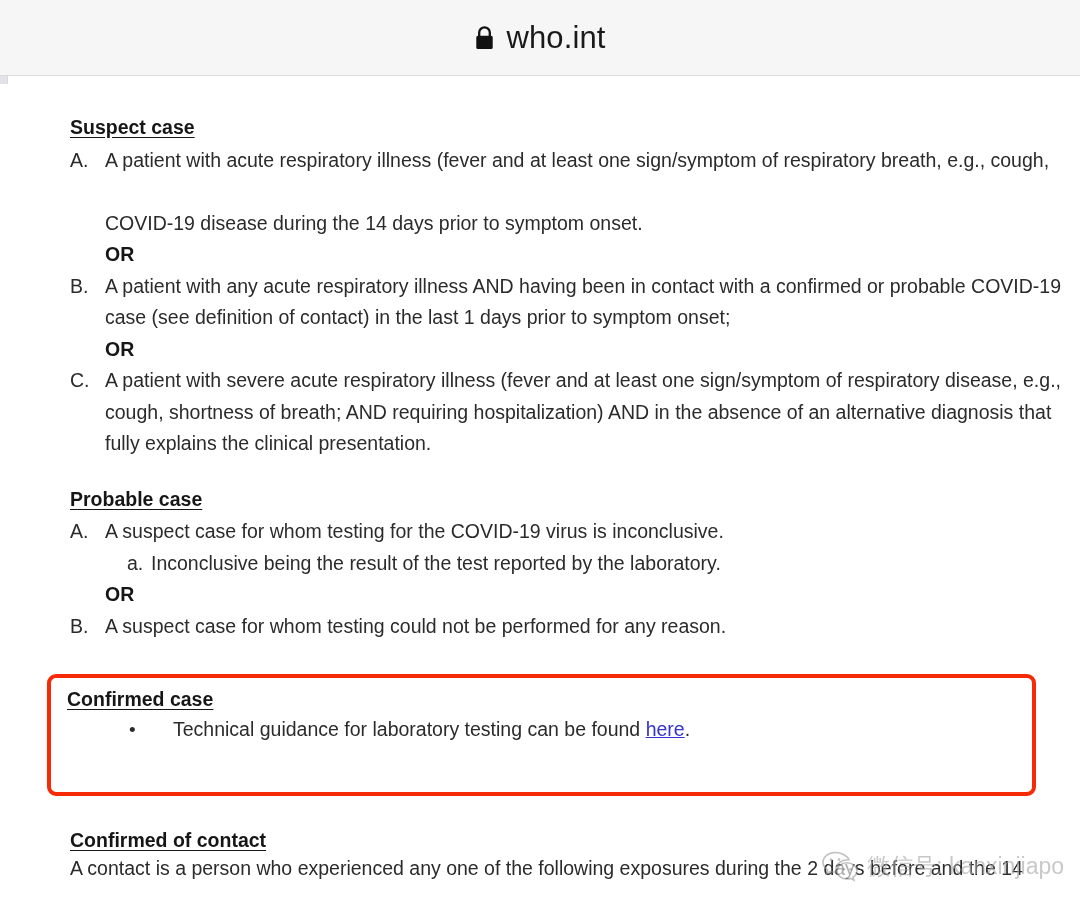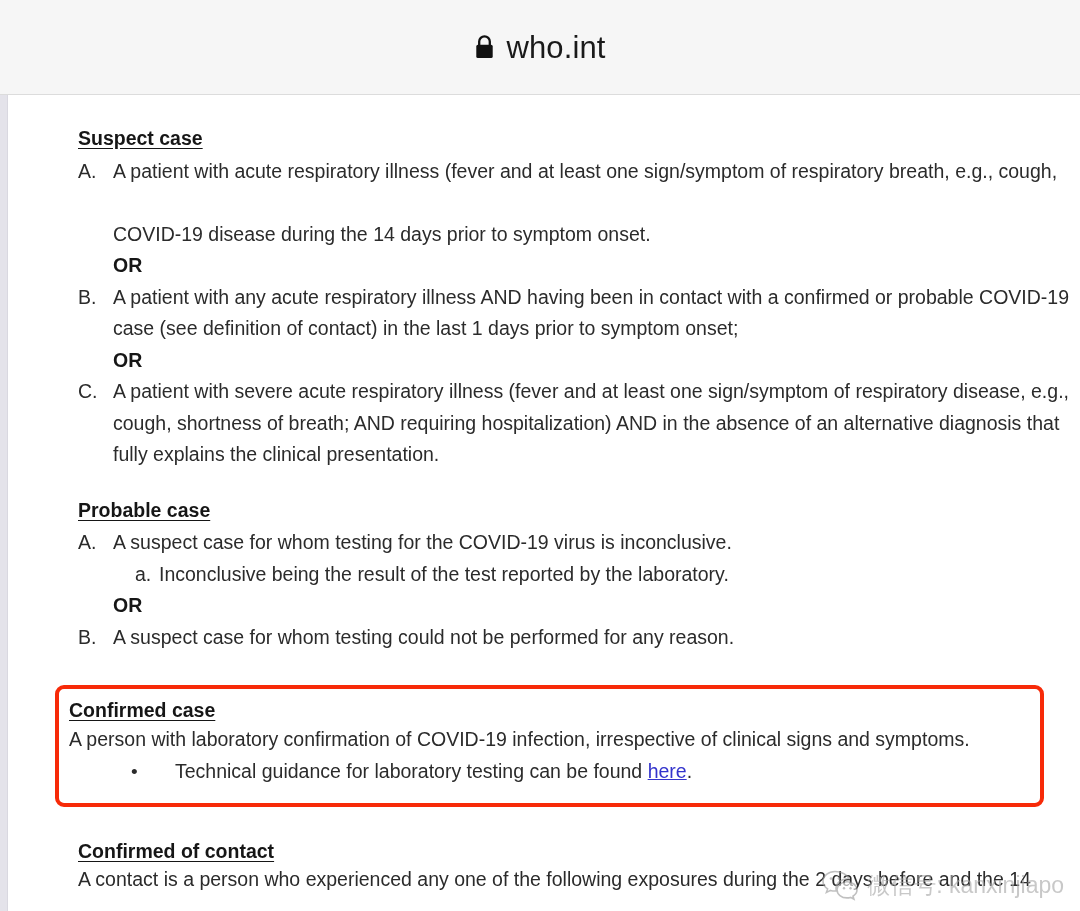--- a/index.html
+++ b/index.html
@@ -11,21 +11,21 @@
     width: 1080px;
     height: 911px;
     background: #ffffff;
     font-family: "Liberation Sans", sans-serif;
     overflow: hidden;
     position: relative;
   }
 
   
   .browser-header {
-    height: 95px;
+    height: 76px;
     background: #f6f6f6;
     border-bottom: 1px solid #dcdcdc;
     display: flex;
     align-items: center;
     justify-content: center;
     box-sizing: border-box;
   }
   .url-group {
     display: flex;
     align-items: center;
@@ -43,20 +43,21 @@
     letter-spacing: 0.1px;
     line-height: 1;
   }
 
   
   .page-area {
     position: relative;
     height: 828px;
     background: #ffffff;
     display: flex;
+    flex-direction: column;
   }
   .left-gutter {
     width: 8px;
     flex: 0 0 8px;
     background: #e4e3ea;
     border-right: 1px solid #d9d8e0;
     box-sizing: border-box;
   }
   .doc {
     flex: 1 1 auto;
@@ -127,21 +128,21 @@
     left: 47px;
     top: 590px;
     width: 989px;
     height: 122px;
     border: 4px solid #f72a08;
     border-radius: 9px;
     box-sizing: border-box;
     background: transparent;
   }
   .redbox-inner {
-    padding: 10px 0 0 10px;
+    padding: 10px 0 0 16px;
   }
   .redbox .section-head { margin-bottom: 2px; }
   .redbox-line {
     font-size: 19.5px;
     line-height: 31px;
     color: #2b2b2b;
     white-space: nowrap;
   }
   .bullet-row {
     display: flex;
@@ -270,21 +271,20 @@
         <span class="body-text">A suspect case for whom testing could not be performed for any reason.</span>
       </div>
 
     </div>
 
     <div class="redbox">
       <div class="redbox-inner">
         <div class="head-wrap">
           <span class="section-head">Confirmed case</span>
         </div>
-        <div class="redbox-line">A person with laboratory confirmation of COVID-19 infection, irrespective of clinical signs and symptoms.</div>
         <div class="bullet-row">
           <span class="bullet-dot">•</span>
           <span class="redbox-line"><span>Technical guidance for laboratory testing can be found </span><a class="link" href="#">here</a><span>.</span></span>
         </div>
       </div>
     </div>
 
     <div class="contact-block">
       <div class="head-wrap">
         <span class="section-head">Confirmed of contact</span>

